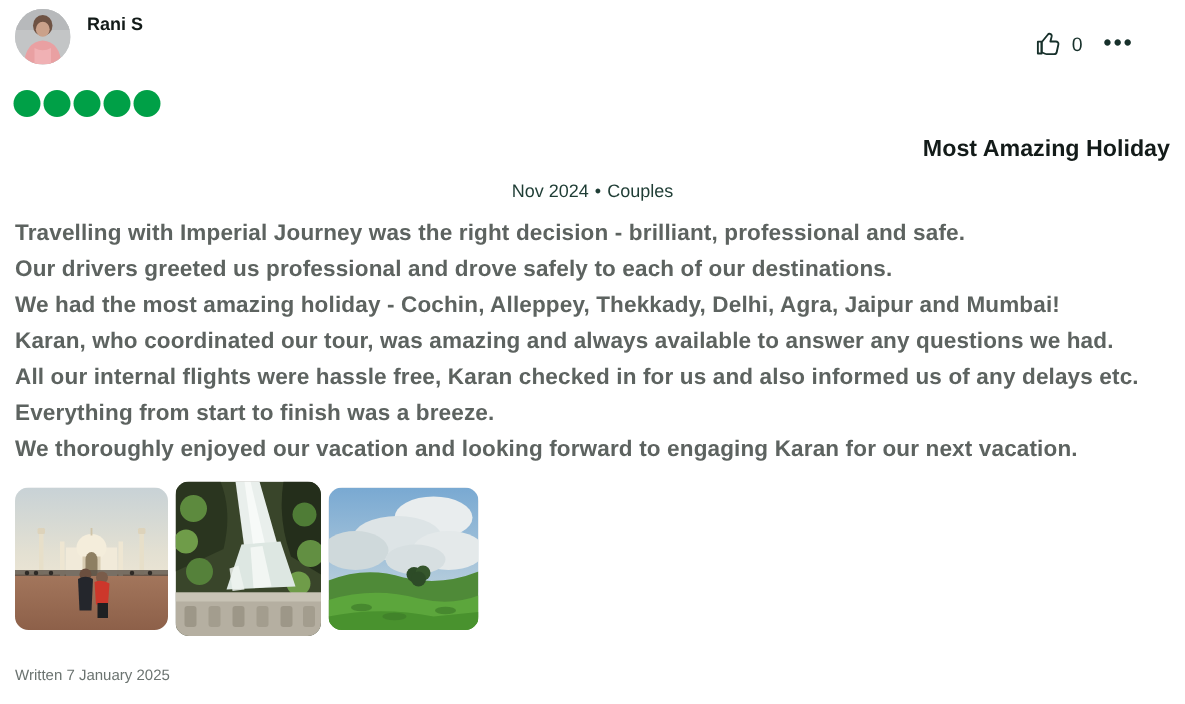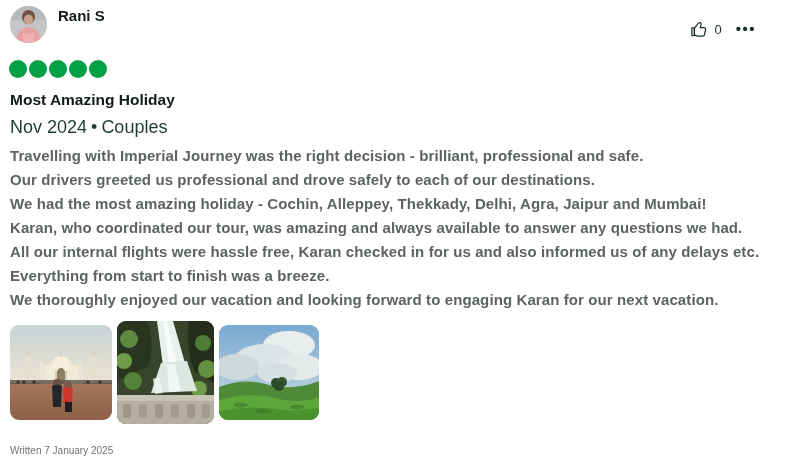--- a/index.html
+++ b/index.html
@@ -20,21 +20,21 @@
 
   
   .review-header{display:flex;align-items:flex-start;}
   .avatar{
     width:37px;height:37px;border-radius:50%;overflow:hidden;flex:0 0 37px;
     background:#c9cbcd;cursor:pointer;
   }
   .avatar svg{display:block;width:100%;height:100%;}
   .user-info{margin-left:11px;padding-top:1px;}
   .user-name{
-    font-size:15px;font-weight:bold;color:var(--dark-text);
+    font-size:12px;font-weight:bold;color:var(--dark-text);
     text-decoration:none;display:inline-block;line-height:18px;cursor:pointer;
   }
   .user-meta{margin-top:3px;font-size:12.8px;color:var(--teal-text);line-height:16px;}
   .user-meta .sep{margin:0 4px;}
 
   .header-actions{
     position:absolute;top:19px;right:34px;
     display:flex;align-items:center;gap:14px;
   }
   .helpful-btn{
@@ -50,22 +50,22 @@
   }
 
   
   .rating-row{margin-top:17px;margin-left:-1px;display:flex;align-items:center;}
   .bubble{
     width:18px;height:18px;border-radius:50%;
     background:var(--bubble-green);margin-right:2px;display:inline-block;
   }
 
   
-  .review-title{margin-top:12px;font-size:15.5px;font-weight:bold;color:var(--dark-text);line-height:19px;}
-  .trip-meta{margin-top:9px;font-size:18px;color:var(--teal-text);line-height:18px;}
+  .review-title{margin-top:12px;font-size:15.5px;font-weight:bold;color:var(--dark-text);line-height:19px;text-align:right;}
+  .trip-meta{margin-top:9px;font-size:12px;color:var(--teal-text);line-height:18px;text-align:center;}
   .trip-meta .sep{margin:0 4px;}
 
   
   .review-body{
     margin-top:8px;font-size:15px;line-height:24px;color:var(--body-text);
     white-space:pre-line;letter-spacing:.1px;font-weight:bold;
   }
 
   
   .photo-row{margin-top:9px;display:flex;align-items:center;gap:5px;height:103px;}

